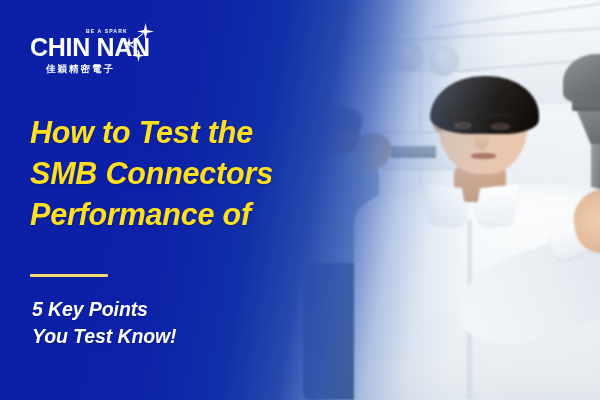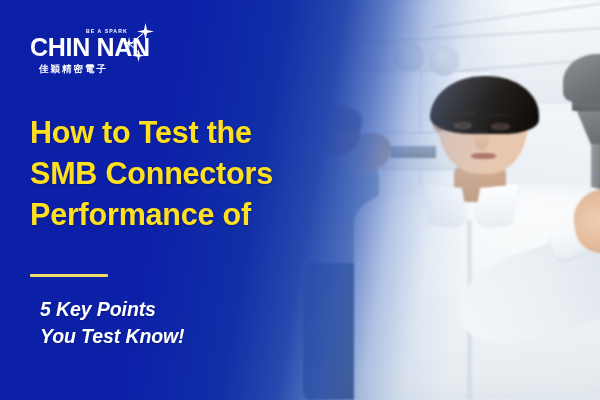--- a/index.html
+++ b/index.html
@@ -382,21 +382,21 @@
     color: #ffffff;
     font-size: 25px;
     font-weight: 700;
     letter-spacing: -0.3px;
     line-height: 1;
     white-space: nowrap;
     font-family: "Liberation Sans", sans-serif;
   }
   .logo-cn {
     position: absolute;
-    left: 9px; top: 35px;
+    left: 16px; top: 35px;
     color: #ffffff;
     font-size: 9.5px;
     letter-spacing: 2.0px;
     font-weight: 700;
     white-space: nowrap;
     font-family: "DejaVu Sans", sans-serif;
   }
   .sparks { position: absolute; left: 82px; top: -5px; width: 52px; height: 46px; }
   .spark {
     position: absolute;
@@ -416,38 +416,39 @@
   .spark-link.k2 { left: 18px; top: 21px; width: 13px; transform: rotate(42deg); }
 
   
   .headline {
     position: absolute;
     left: 30px; top: 112px;
     width: 330px;
     color: #ffe01f;
     font-size: 30.5px;
     font-weight: 700;
+    font-style: italic;
     line-height: 41px;
     letter-spacing: -0.2px;
     font-family: "Liberation Sans", sans-serif;
     text-shadow: 0 1px 2px rgba(0,0,20,.30);
   }
   .headline-line { display: block; white-space: nowrap; }
 
   .divider {
     position: absolute;
     left: 30px; top: 274px;
     width: 78px; height: 2.5px;
     background: #f2dc6a;
     border-radius: 1px;
   }
 
   .subhead {
     position: absolute;
-    left: 40px; top: 296px;
+    left: 32px; top: 296px;
     width: 300px;
     color: #ffffff;
     font-size: 19.5px;
     font-weight: 700;
     font-style: italic;
     line-height: 27px;
     letter-spacing: -0.1px;
     font-family: "Liberation Sans", sans-serif;
     text-shadow: 0 1px 2px rgba(0,0,30,.32);
   }

